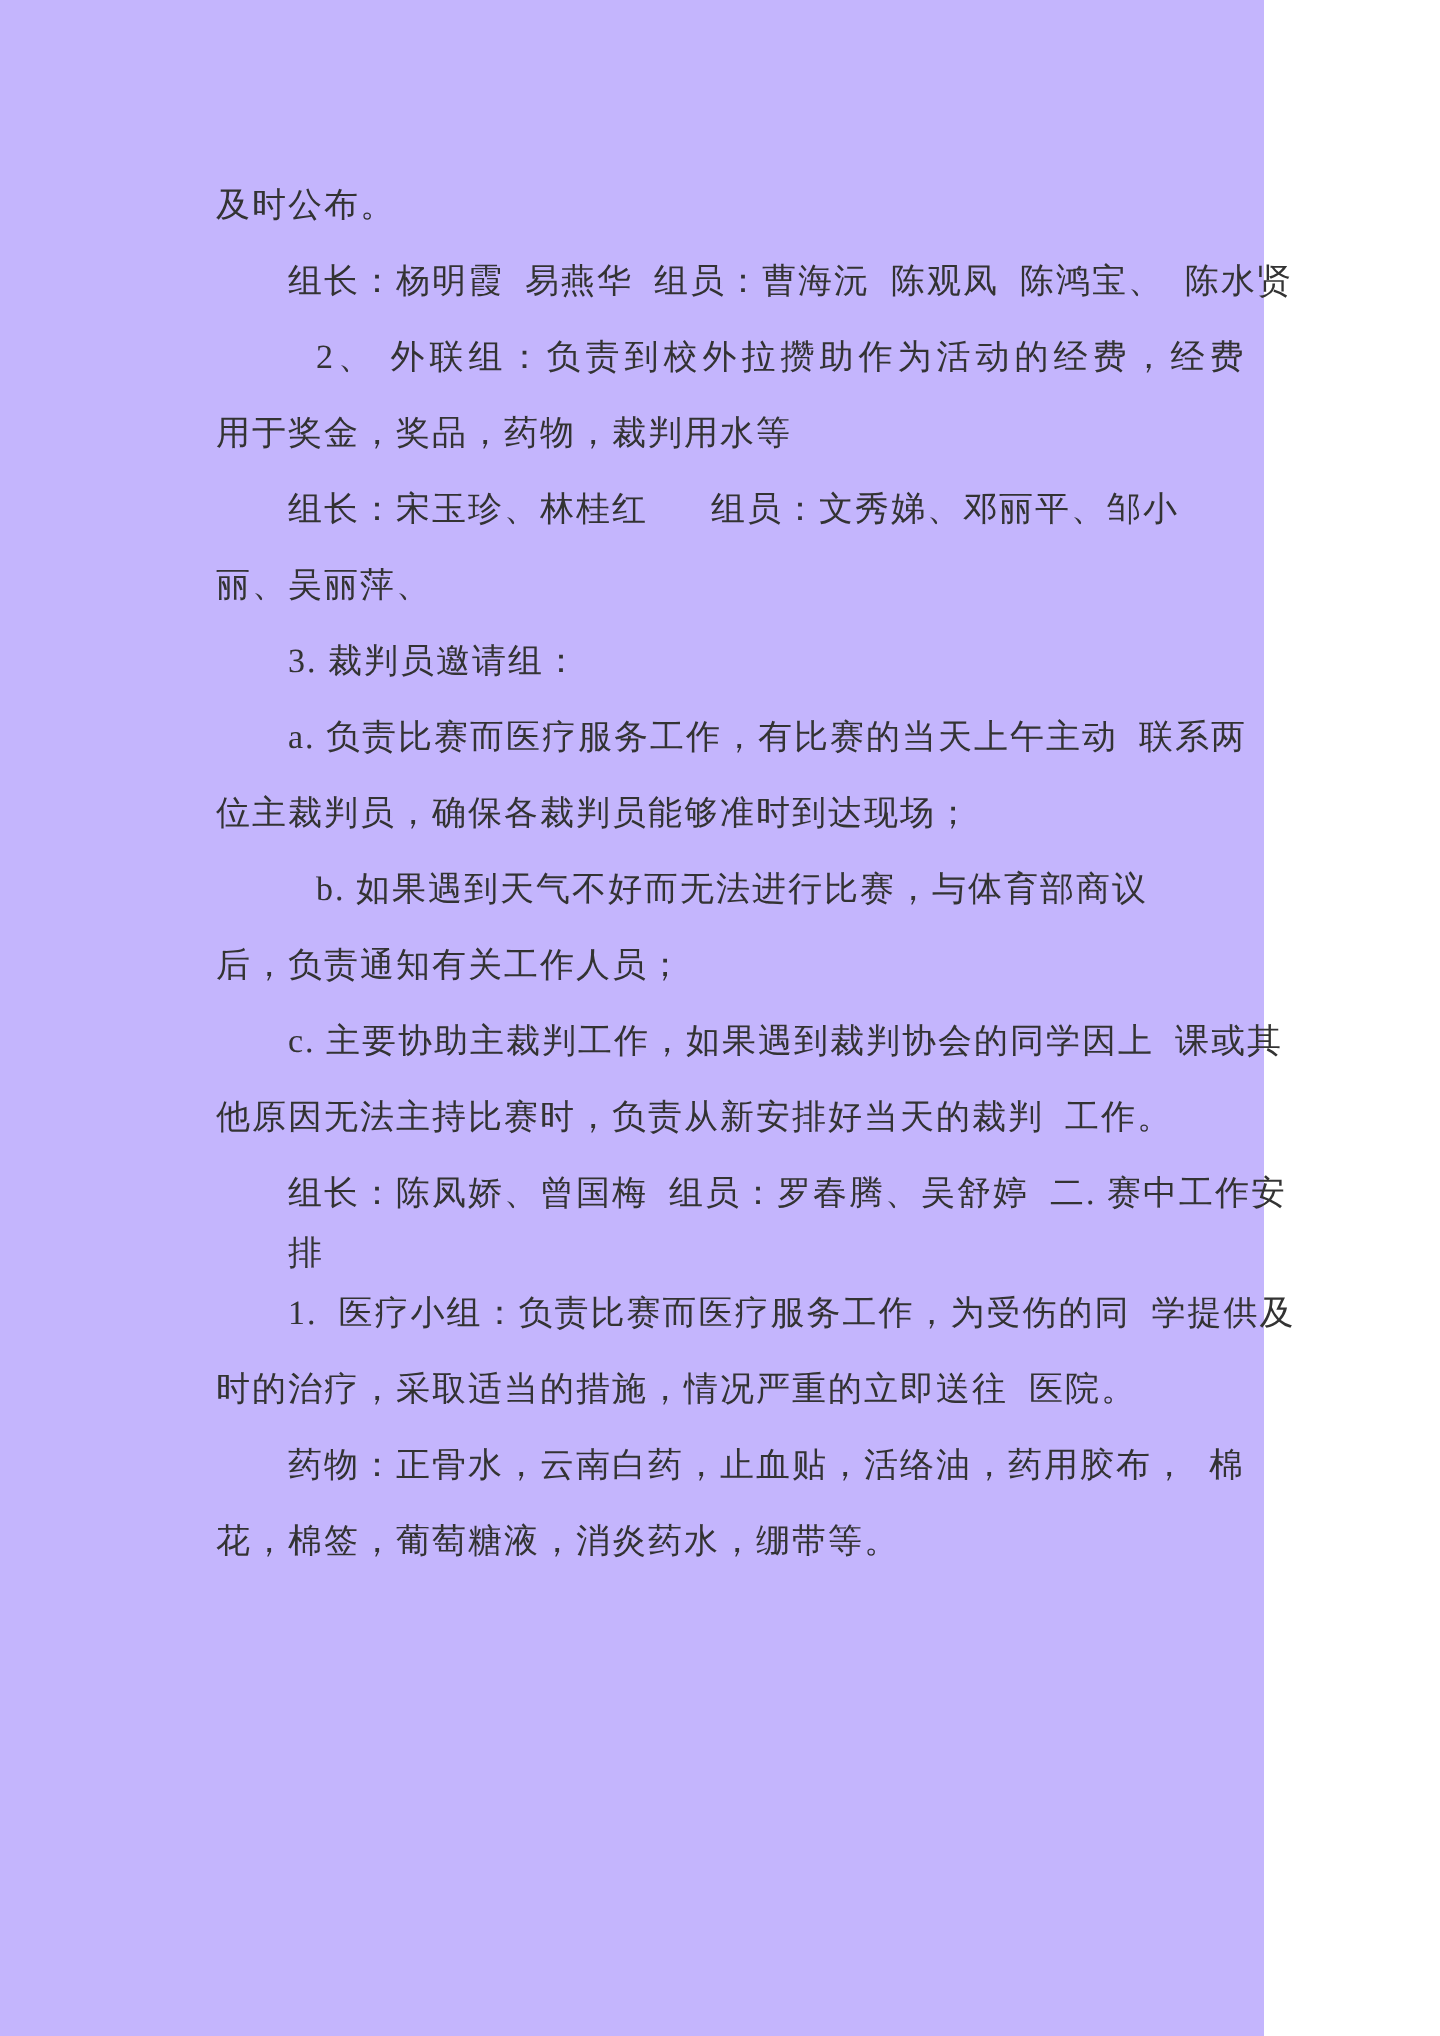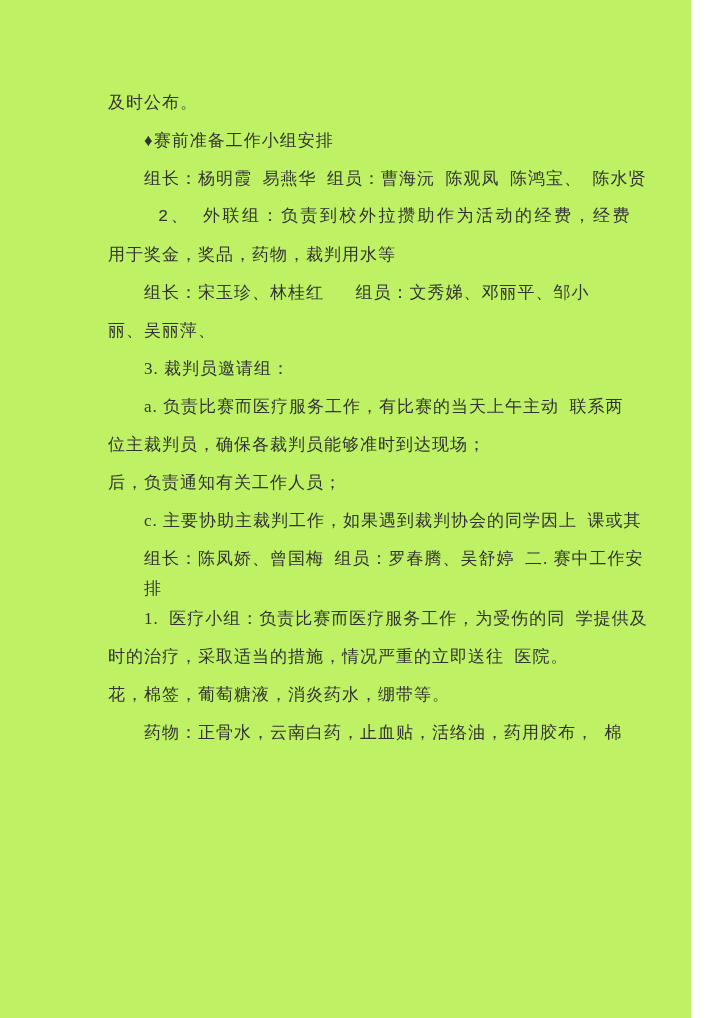--- a/index.html
+++ b/index.html
@@ -5,53 +5,54 @@
   * { margin: 0; padding: 0; box-sizing: border-box; }
   html, body {
     width: 720px;
     height: 1018px;
     background: #ffffff;
     font-family: "Liberation Serif", "DejaVu Serif", serif;
     color: #333333;
     overflow: hidden;
   }
   .page {
-    width: 691px;
+    width: 632px;
     height: 1018px;
-    background: #bef264;
+    background: #c4b5fd;
     padding: 84px 69px 0 108px;
   }
   .line {
     font-size: 17px;
     line-height: 38px;
     letter-spacing: 1px;
     white-space: pre;
     color: #333333;
   }
   .ind0 { padding-left: 0; }
   .ind1 { padding-left: 36px; }
   .ind2 { padding-left: 50px; }
-  .spread { letter-spacing: 2.5px; font-family: Liberation Mono, monospace; }
+  .spread { letter-spacing: 2.5px; }
   .tight { line-height: 22px; }
 </style>
 </head>
 <body>
 
 <div class="page">
   <div class="line ind0">及时公布。</div>
-  <div class="line ind1">♦赛前准备工作小组安排</div>
   <div class="line ind1">组长：杨明霞  易燕华  组员：曹海沅  陈观凤  陈鸿宝、  陈水贤</div>
   <div class="line ind2 spread">2、 外联组：负责到校外拉攒助作为活动的经费，经费</div>
   <div class="line ind0">用于奖金，奖品，药物，裁判用水等</div>
   <div class="line ind1">组长：宋玉珍、林桂红      组员：文秀娣、邓丽平、邹小</div>
   <div class="line ind0">丽、吴丽萍、</div>
   <div class="line ind1">3. 裁判员邀请组：</div>
   <div class="line ind1">a. 负责比赛而医疗服务工作，有比赛的当天上午主动  联系两</div>
   <div class="line ind0">位主裁判员，确保各裁判员能够准时到达现场；</div>
+  <div class="line ind2">b. 如果遇到天气不好而无法进行比赛，与体育部商议</div>
   <div class="line ind0">后，负责通知有关工作人员；</div>
   <div class="line ind1">c. 主要协助主裁判工作，如果遇到裁判协会的同学因上  课或其</div>
+  <div class="line ind0">他原因无法主持比赛时，负责从新安排好当天的裁判  工作。</div>
   <div class="line ind1">组长：陈凤娇、曾国梅  组员：罗春腾、吴舒婷  二. 赛中工作安</div>
   <div class="line ind1 tight">排</div>
   <div class="line ind1">1.  医疗小组：负责比赛而医疗服务工作，为受伤的同  学提供及</div>
   <div class="line ind0">时的治疗，采取适当的措施，情况严重的立即送往  医院。</div>
+  <div class="line ind1">药物：正骨水，云南白药，止血贴，活络油，药用胶布，  棉</div>
   <div class="line ind0">花，棉签，葡萄糖液，消炎药水，绷带等。</div>
-  <div class="line ind1">药物：正骨水，云南白药，止血贴，活络油，药用胶布，  棉</div>
 </div>
 
 </body></html>

